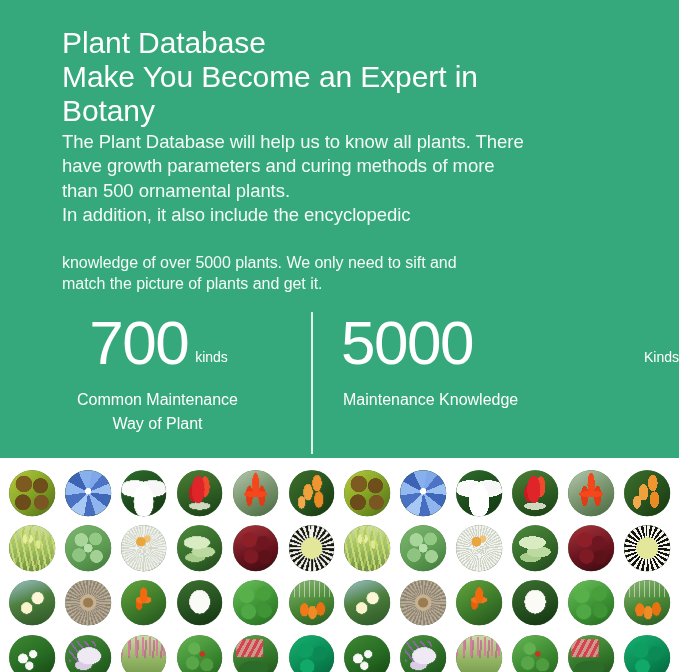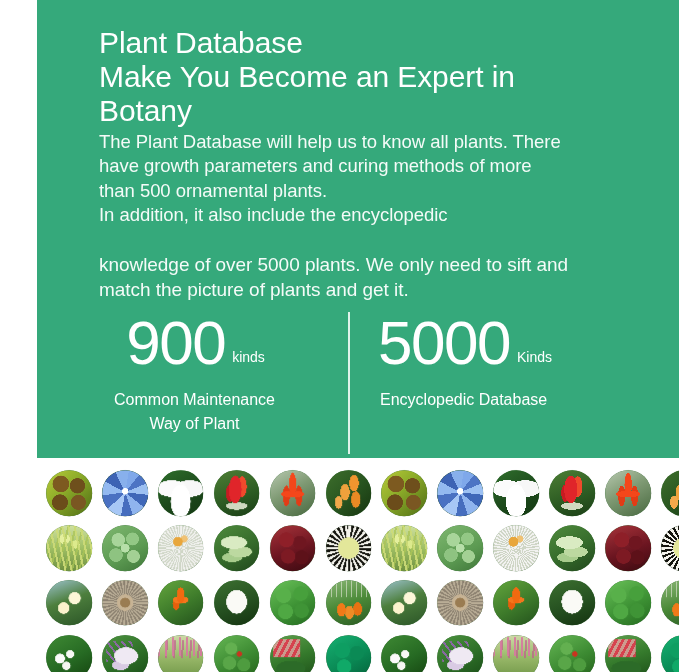--- a/index.html
+++ b/index.html
@@ -13,21 +13,20 @@
     background: #ffffff;
     font-family: "Liberation Sans", sans-serif;
     -webkit-font-smoothing: antialiased;
   }
 
   #page {
     position: relative;
     width: 537px;
     height: 672px;
     background: #0c4a6e;
-    margin-left: 37px;
   }
 
   
   .hero {
     position: absolute;
     left: 0;
     top: 0;
     width: 679px;
     height: 458px;
     background: #35a97b;
@@ -61,21 +60,21 @@
     white-space: pre-line;
     letter-spacing: -0.05px;
   }
 
   .body-block-2 {
     position: absolute;
     left: 62px;
     top: 253px;
     right: 48px;
     color: #f4fbf8;
-    font-size: 19px;
+    font-size: 16px;
     line-height: 1.31;
     font-weight: 400;
     margin: 0;
     white-space: pre-line;
     letter-spacing: -0.05px;
   }
 
   
   .stats {
     position: absolute;
@@ -102,21 +101,21 @@
     text-align: left;
   }
 
   .stat-value-row {
     display: flex;
     align-items: baseline;
     color: #ffffff;
     line-height: 1;
   }
   .stat-col.left .stat-value-row { justify-content: center; padding-left: 8px; }
-  .stat-col.right .stat-value-row { justify-content: flex-start; padding-left: 16px; }
+  .stat-col.right .stat-value-row { justify-content: space-between; padding-left: 16px; }
 
   .stat-number {
     font-size: 62px;
     font-weight: 400;
     letter-spacing: -1.5px;
     line-height: 1;
   }
 
   .stat-unit {
     font-size: 14px;
@@ -394,33 +393,33 @@
 
     <p class="body-block-2">knowledge of over 5000 plants. We only need to sift and
 match the picture of plants and get it.</p>
 
     <div class="stat-divider"></div>
 
     <div class="stats">
 
       <div class="stat-col left">
         <div class="stat-value-row">
-          <span class="stat-number">900</span>
+          <span class="stat-number">700</span>
           <span class="stat-unit">kinds</span>
         </div>
         <div class="stat-caption">Common Maintenance
 Way of Plant</div>
       </div>
 
       <div class="stat-col right">
         <div class="stat-value-row">
           <span class="stat-number">5000</span>
           <span class="stat-unit">Kinds</span>
         </div>
-        <div class="stat-caption">Encyclopedic Database</div>
+        <div class="stat-caption">Maintenance Knowledge</div>
       </div>
 
     </div>
   </section>
 
   <section class="gallery">
     <div class="gallery-grid" id="gallery-grid">
         <div class="thumb pt-coleus">
           <div class="thumb-circle">
             <div class="thumb-art"></div>

